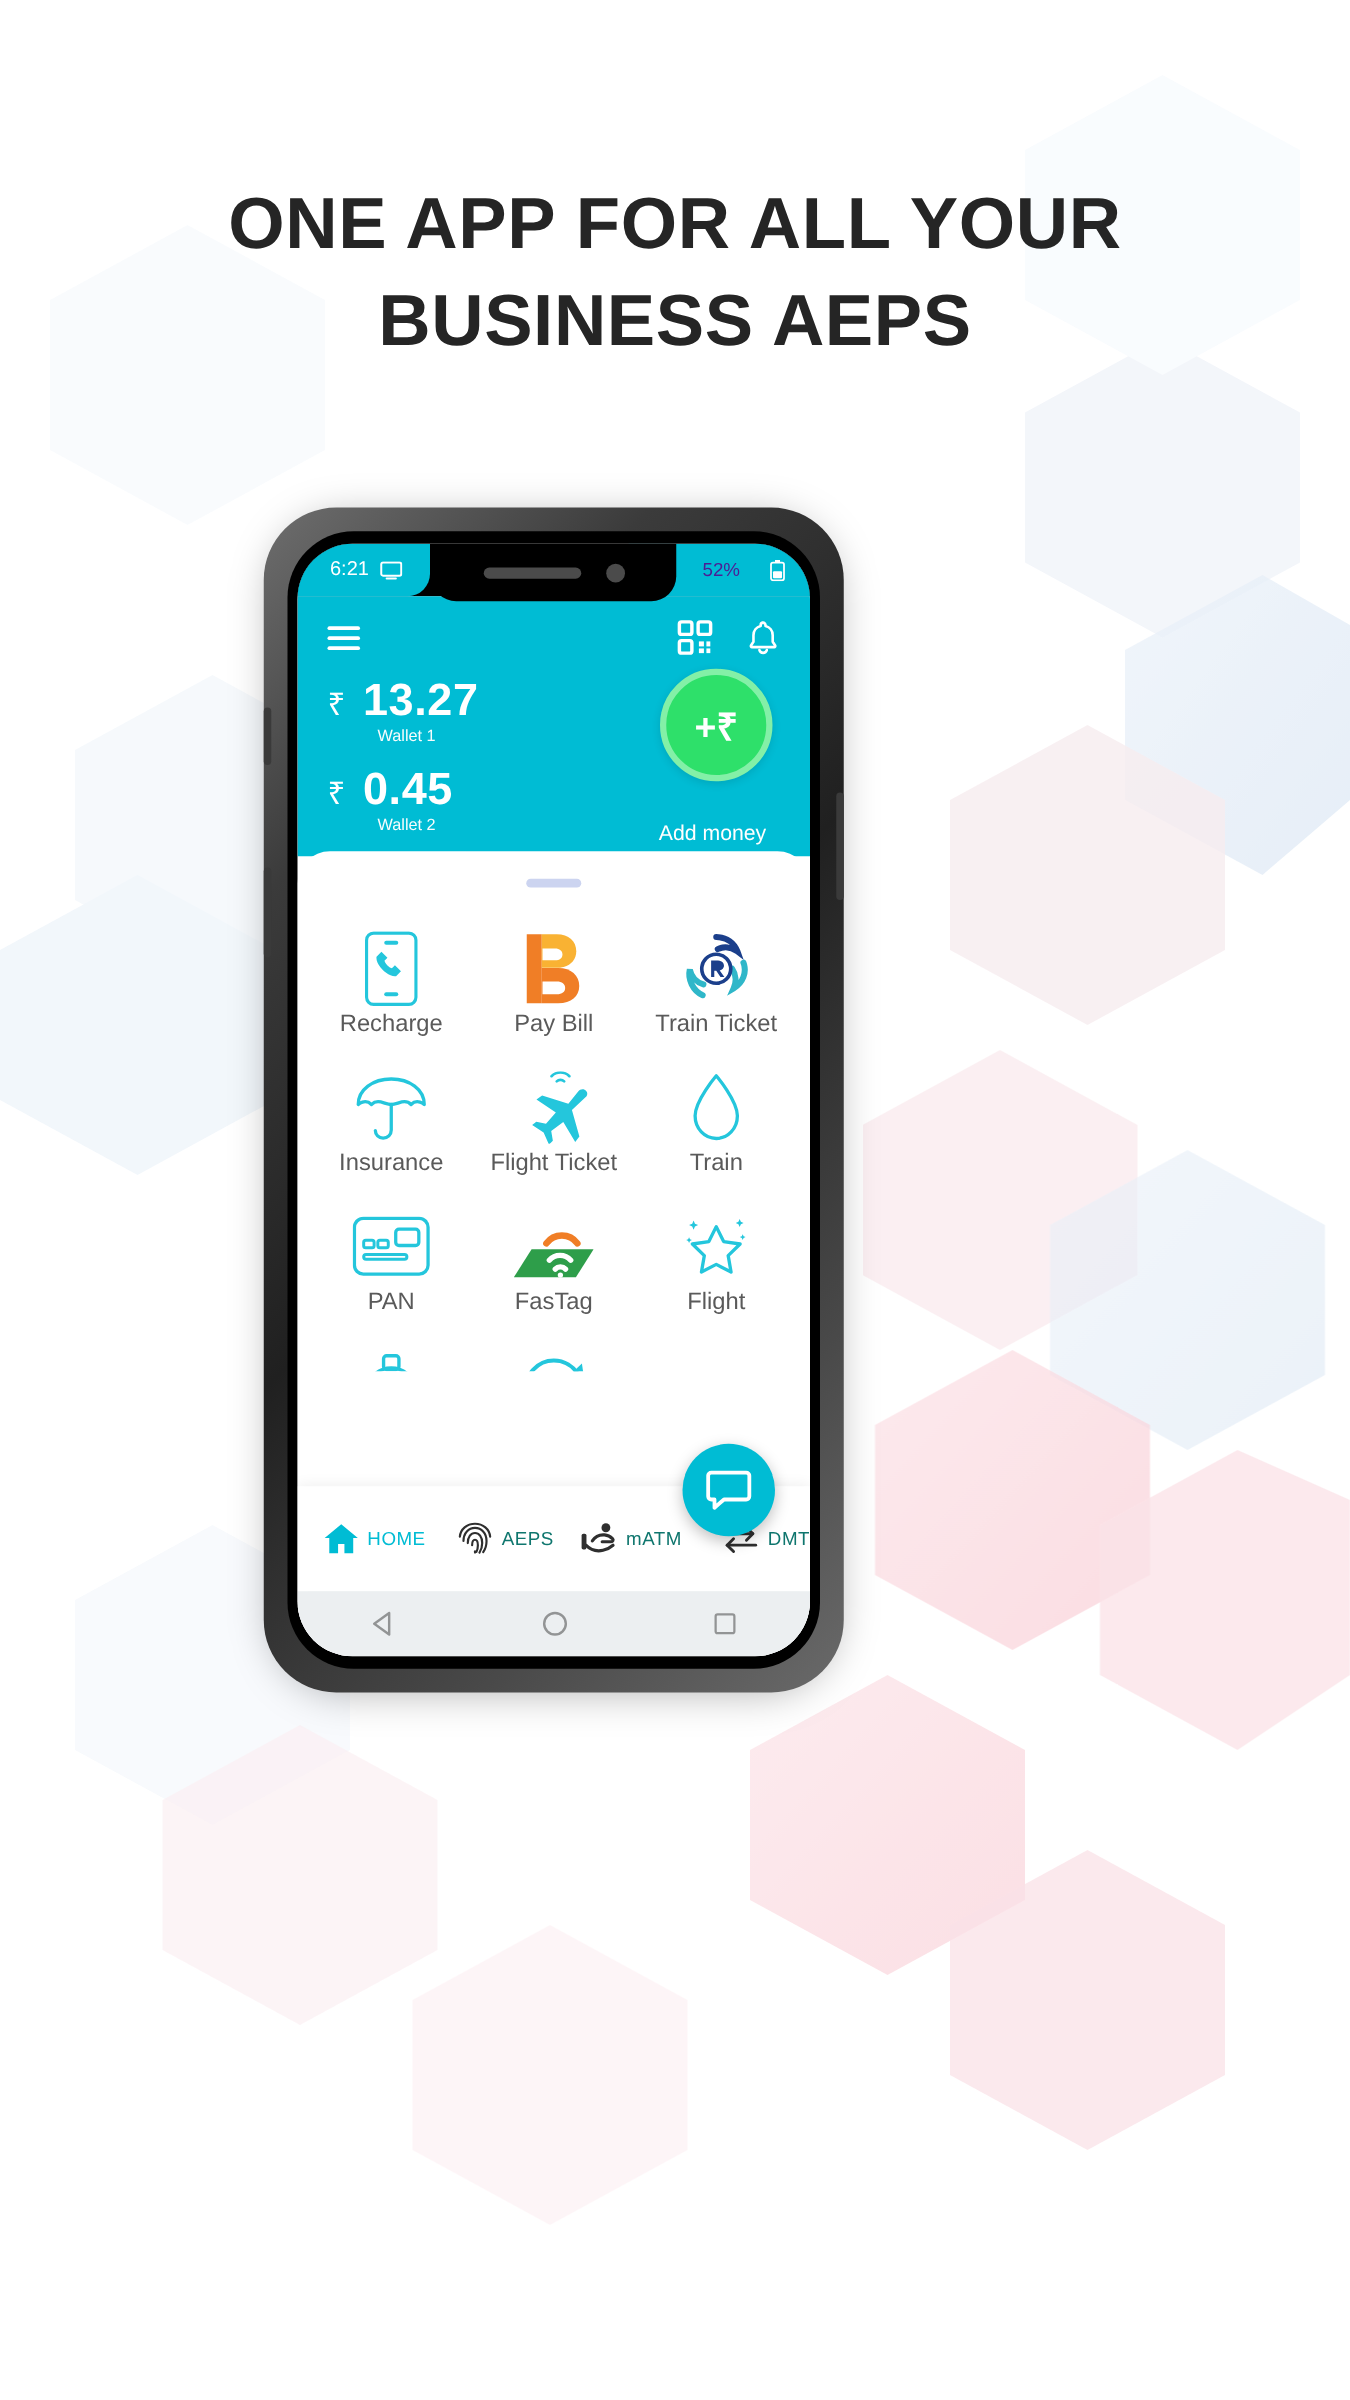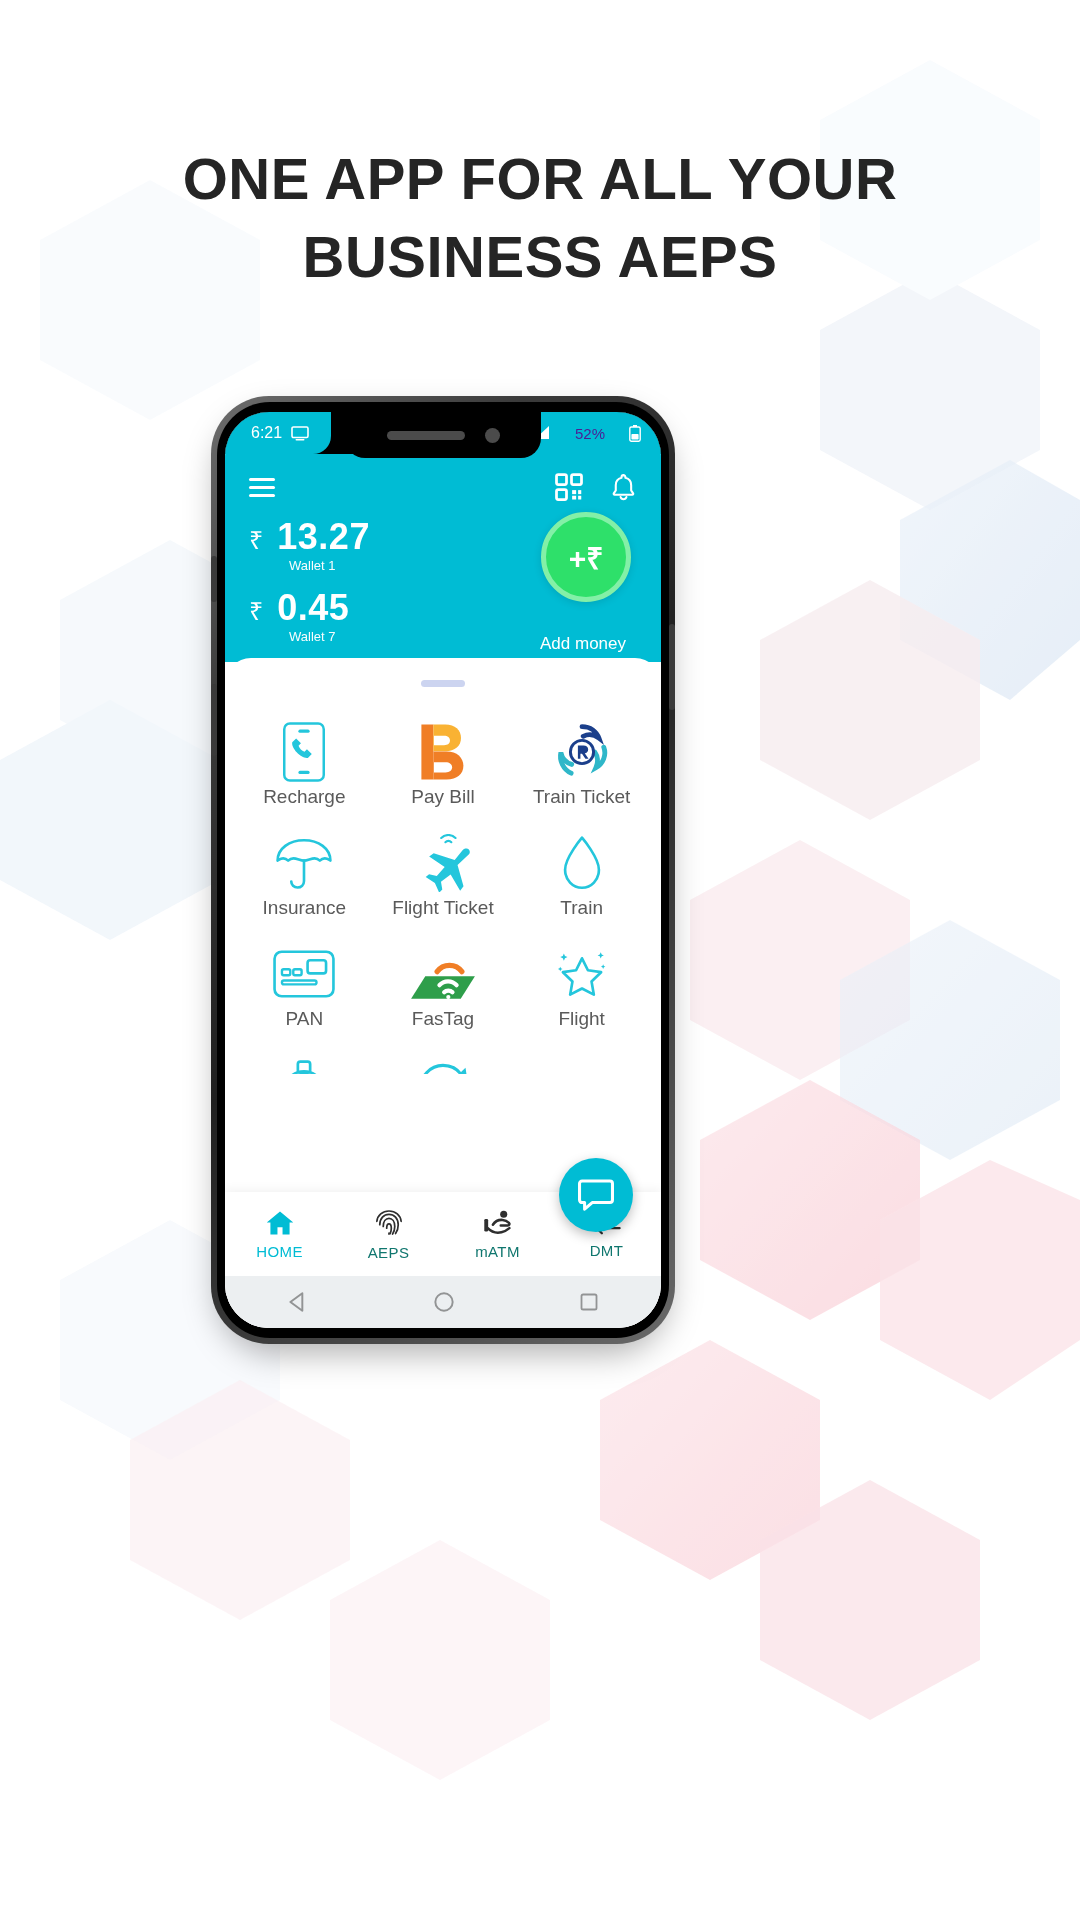--- a/index.html
+++ b/index.html
@@ -29,24 +29,24 @@
   
   .phone-wrap { position:absolute; left:203px; top:396px; width:480px; height:964px; z-index:6; }
 
   .phone-shadow{
     position:absolute; left:14px; top:18px; width:452px; height:940px;
     border-radius:60px;
     background:rgba(0,0,0,.30);
     filter:blur(16px);
   }
   .phone-outer {
-    position:absolute; left:8px; top:0; width:464px; height:948px;
+    position:absolute; left:8px; top:10px; width:464px; height:948px;
     border-radius:58px;
     background:linear-gradient(135deg,#6e6e6e 0%,#3b3b3b 22%,#202020 50%,#4a4a4a 80%,#6a6a6a 100%);
-    padding:6px;
+    padding:19px;
   }
   .phone-body {
     width:100%; height:100%;
     border-radius:53px;
     background:#000;
     padding:10px 8px 10px 8px;
   }
   .screen {
     position:relative;
     width:100%; height:100%;
@@ -152,21 +152,21 @@
   }
 
   
   .tabs {
     position:absolute; left:0; right:0; bottom:52px; height:84px;
     background:#fff;
     display:flex; align-items:center;
     box-shadow:0 -2px 10px rgba(0,0,0,.06);
     z-index:8;
   }
-  .tab { flex:1; display:flex; flex-direction:column; align-items:center; gap:6px; }
+  .tab { flex:1; display:flex; flex-direction:row; align-items:center; gap:6px;justify-content:flex-end; }
   .tab-lbl { font-size:15px; color:#0f766e; letter-spacing:.4px; }
   .tab.active .tab-lbl { color:#00bcd4; }
 
   
   .androidnav {
     position:absolute; left:0; right:0; bottom:0; height:52px;
     background:#eceff1;
     display:flex; align-items:center; justify-content:space-around;
     z-index:8;
   }
@@ -276,21 +276,21 @@
                 <span class="rupee">₹</span>
                 <span class="amount">13.27</span>
               </div>
               <div class="wlabel">Wallet 1</div>
             </div>
             <div class="w2">
               <div class="wallet-row">
                 <span class="rupee">₹</span>
                 <span class="amount">0.45</span>
               </div>
-              <div class="wlabel">Wallet 7</div>
+              <div class="wlabel">Wallet 2</div>
             </div>
 
             <div class="addmoney">
               <div class="am-circle">
                 <span>+₹</span>
               </div>
               <div class="am-label">Add money</div>
             </div>
           </div>
         </div>

